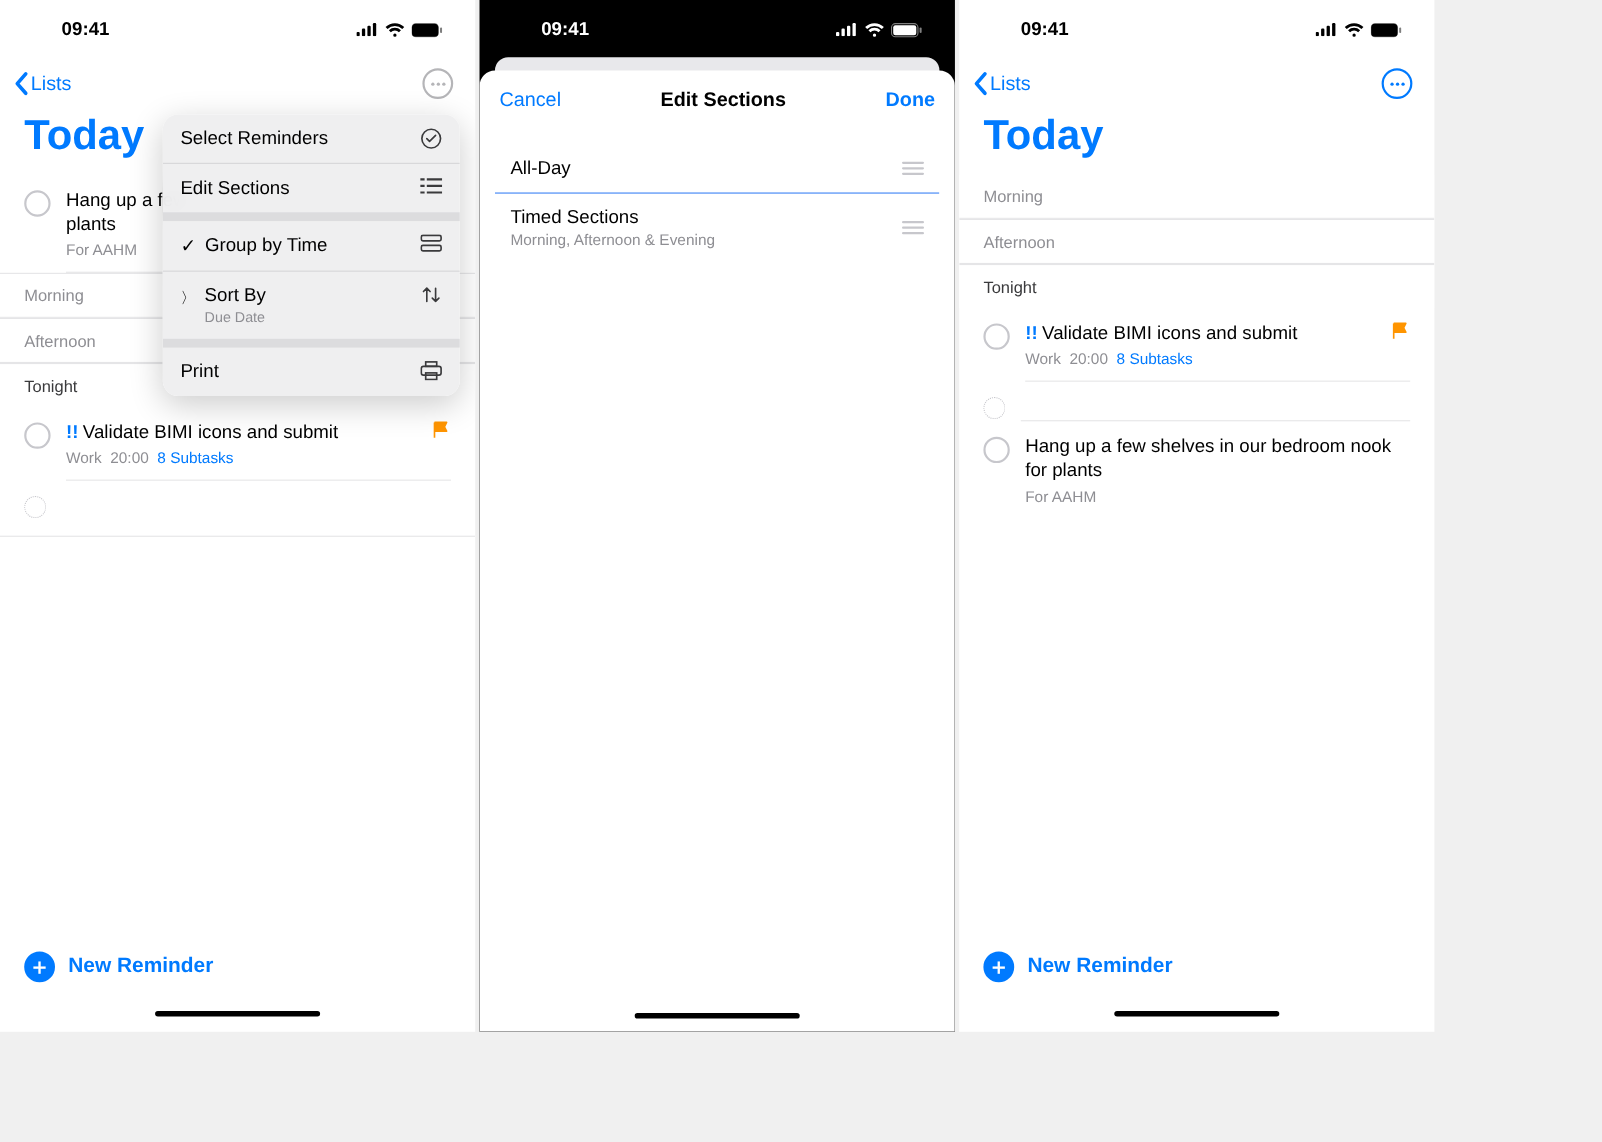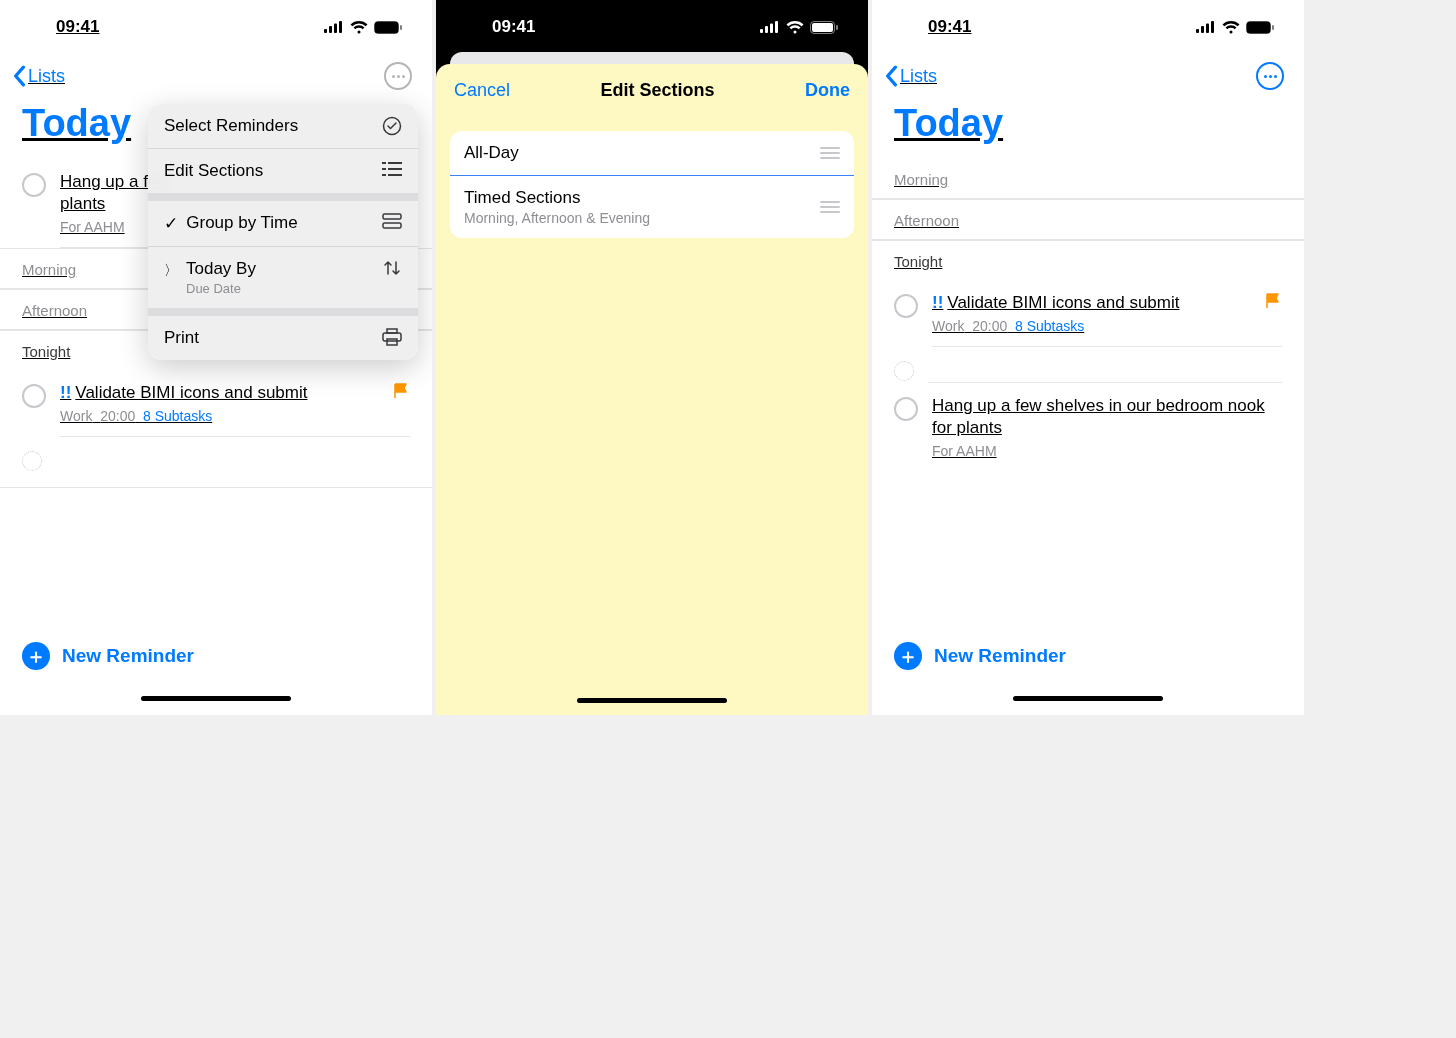--- a/index.html
+++ b/index.html
@@ -7,26 +7,25 @@
     font-family: -apple-system, BlinkMacSystemFont, "Segoe UI", Helvetica, Arial, sans-serif;
     background: #f0f0f0;
     display: flex;
     gap: 0;
     width: 1456px;
     height: 1038px;
     padding: 0;
   }
   .phone {
     width: 432px;
-    height: 715px;
+    height: 938px;
     background: #fff;
     position: relative;
     overflow: hidden;
     margin-right: 4px;
-    text-decoration: underline;
   }
   .phone:last-child { margin-right: 0; }
 
   
   .status-bar {
     height: 54px;
     display: flex;
     justify-content: space-between;
     align-items: center;
     padding: 0 30px 0 56px;
@@ -169,21 +168,21 @@
   .menu-icon { width:20px; display:flex; justify-content:center; color:#3a3a3c; }
 
   
   .dark-top-area {
     background: #000;
     height: 74px;
   }
   .sheet {
     position: absolute;
     top: 64px; left:0; right:0; bottom:0;
-    background: #fef9c3;
+    background: #ffffff;
     border-radius: 14px 14px 0 0;
   }
   .sheet-bar-behind {
     position: absolute;
     top: 52px; left: 14px; right: 14px;
     height: 20px;
     background: #e8e8eb;
     border-radius: 12px 12px 0 0;
   }
   .sheet-nav {
@@ -324,21 +323,21 @@
           <svg width="20" height="16" viewBox="0 0 20 16">
             <rect x="1" y="1" width="18" height="5" rx="1.5" stroke="#3a3a3c" stroke-width="1.5" fill="none"></rect>
             <rect x="1" y="10" width="18" height="5" rx="1.5" stroke="#3a3a3c" stroke-width="1.5" fill="none"></rect>
           </svg>
         </span>
     </div>
     <div class="menu-item sep-after">
       <div class="lead">
           <span style="font-size:14px;margin-top:3px">〉</span>
         <div class="lead-col">
-          <span>Today By</span>
+          <span>Sort By</span>
           <span class="menu-sub">Due Date</span>
         </div>
       </div>
       <span class="menu-icon">
           <svg width="18" height="18" viewBox="0 0 18 18">
             <path d="M5 3v12M2 6l3-3 3 3M13 15V3M10 12l3 3 3-3" stroke="#3a3a3c" stroke-width="1.5" fill="none" stroke-linecap="round" stroke-linejoin="round"></path>
           </svg>
         </span>
     </div>
     <div class="menu-item">

